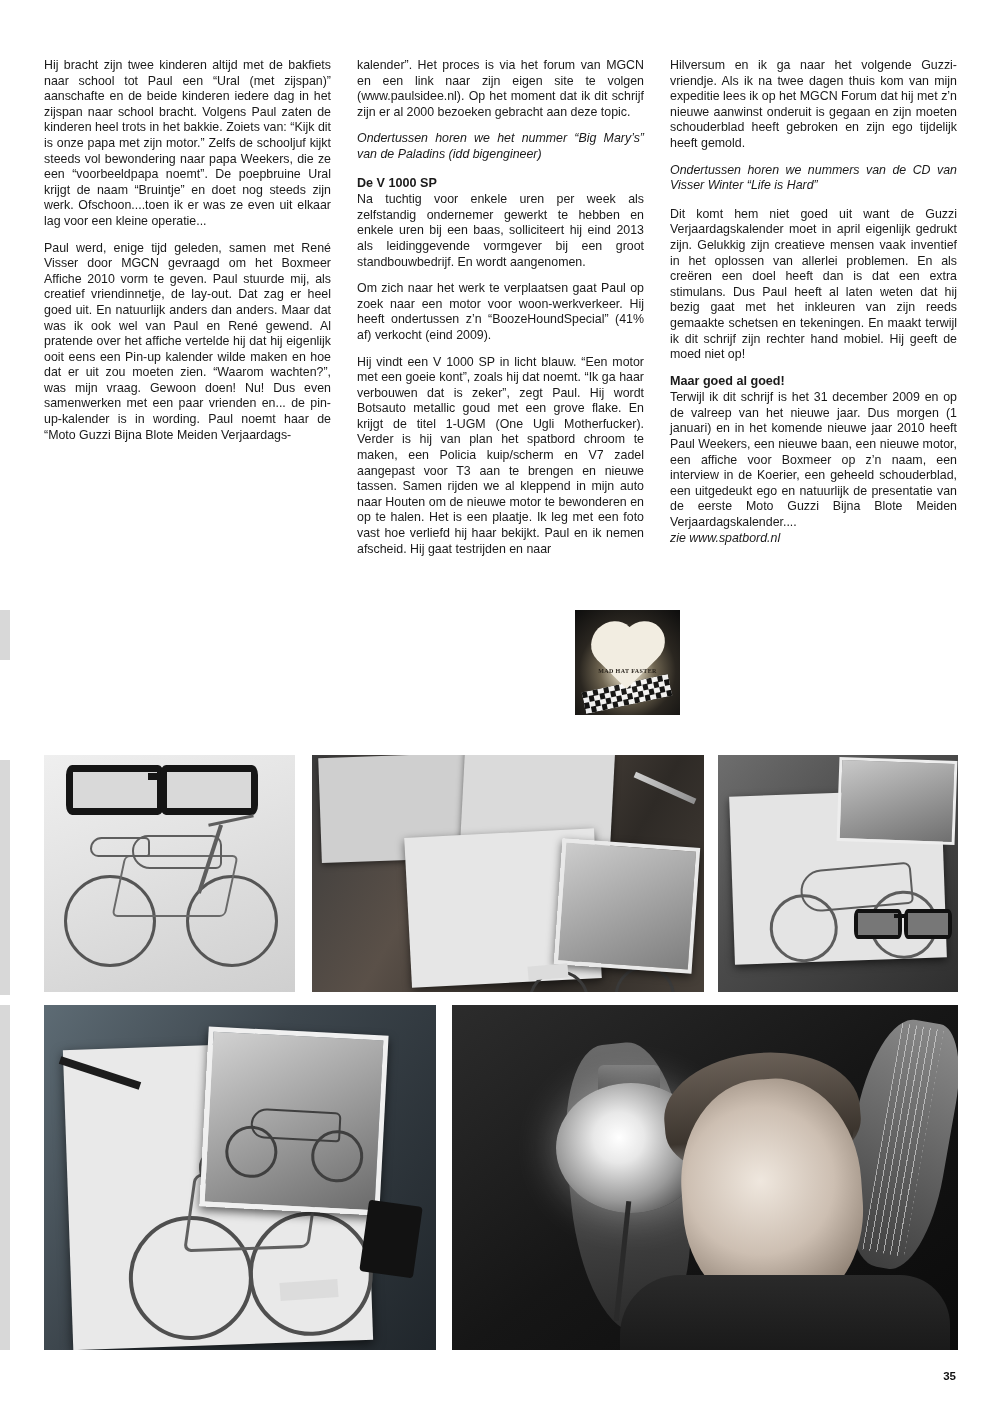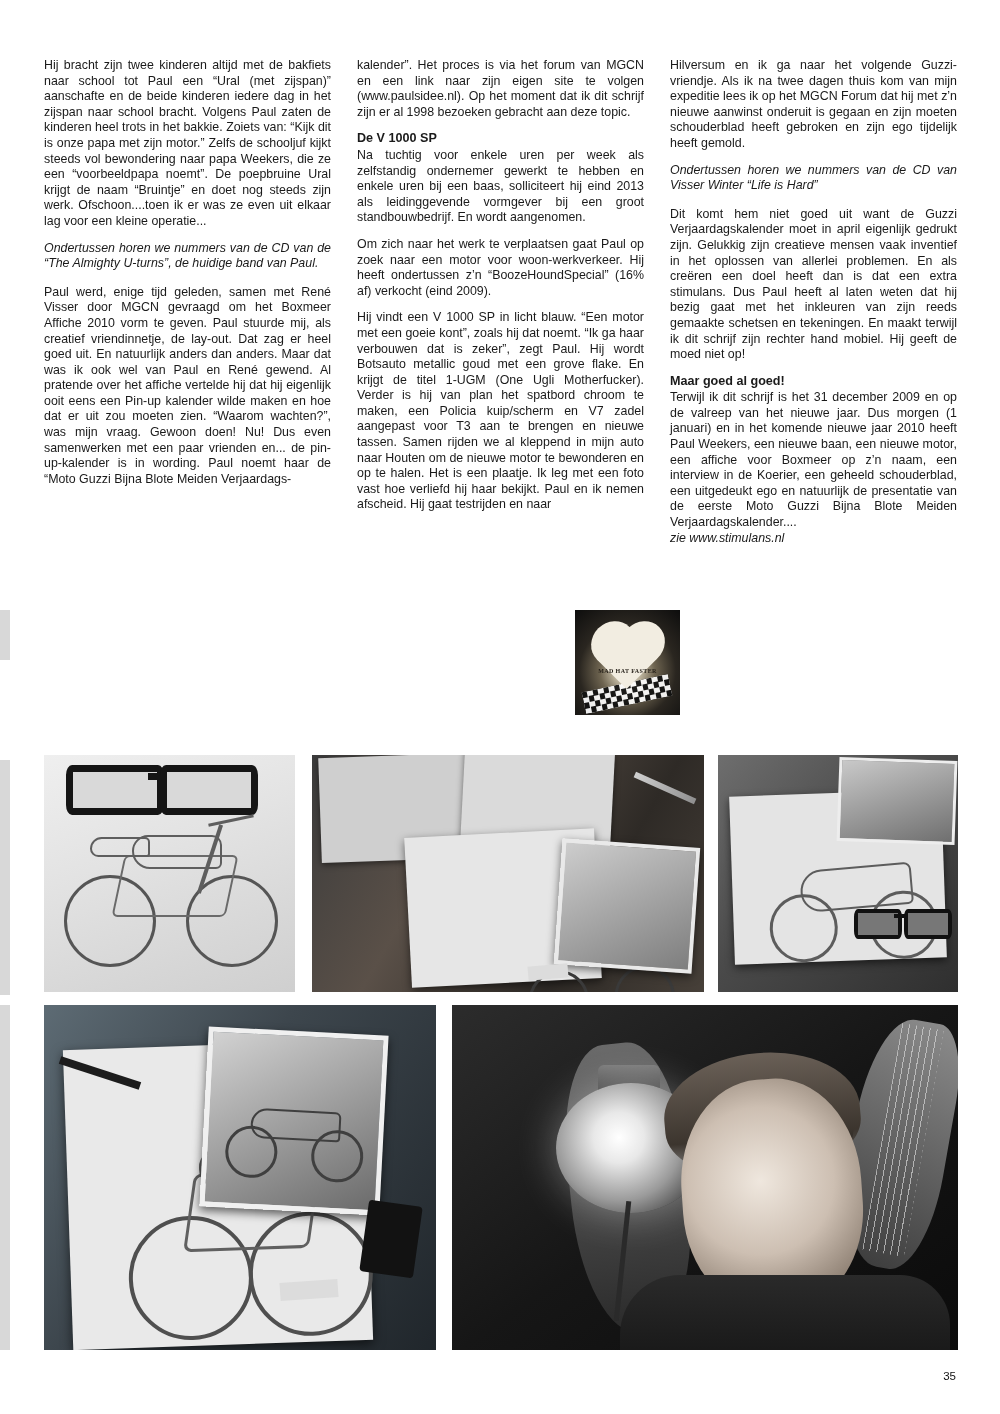--- a/index.html
+++ b/index.html
@@ -360,56 +360,56 @@
     background: linear-gradient(180deg,#2a2a2a,#101010);
     border-radius: 60px 50px 0 0;
   }
 
   
   .folio {
     position: absolute;
     right: 44px;
     top: 1370px;
     font-size: 11.5px;
-    font-weight: normal;
+    font-weight: bold;
     color: #111;
   }
 </style>
 </head>
 <body>
 
 <div class="page">
 
   <div class="edge-mark m1"></div>
   <div class="edge-mark m2"></div>
   <div class="edge-mark m3"></div>
 
   <div class="columns">
 
     <div class="col">
       <p>Hij bracht zijn twee kinderen altijd met de bakfiets naar school tot Paul een “Ural (met zijspan)” aanschafte en de beide kinderen iedere dag in het zijspan naar school bracht. Volgens Paul zaten de kinderen heel trots in het bakkie. Zoiets van: “Kijk dit is onze papa met zijn motor.” Zelfs de schooljuf kijkt steeds vol bewondering naar papa Weekers, die ze een “voorbeeldpapa noemt”. De poepbruine Ural krijgt de naam “Bruintje” en doet nog steeds zijn werk. Ofschoon....toen ik er was ze even uit elkaar lag voor een kleine operatie...</p>
-      <p class="italic">Ondertussen horen we nummers van de CD van de “The Almighty U-turns”, de huidige band van Paul.</p>
       <p>Paul werd, enige tijd geleden, samen met René Visser door MGCN gevraagd om het Boxmeer Affiche 2010 vorm te geven. Paul stuurde mij, als creatief vriendinnetje, de lay-out. Dat zag er heel goed uit. En natuurlijk anders dan anders. Maar dat was ik ook wel van Paul en René gewend. Al pratende over het affiche vertelde hij dat hij eigenlijk ooit eens een Pin-up kalender wilde maken en hoe dat er uit zou moeten zien. “Waarom wachten?”, was mijn vraag. Gewoon doen! Nu! Dus even samenwerken met een paar vrienden en... de pin-up-kalender is in wording. Paul noemt haar de “Moto Guzzi Bijna Blote Meiden Verjaardags-</p>
     </div>
 
     <div class="col">
-      <p>kalender”. Het proces is via het forum van MGCN en een link naar zijn eigen site te volgen (www.paulsidee.nl). Op het moment dat ik dit schrijf zijn er al 1998 bezoeken gebracht aan deze topic.</p>
+      <p>kalender”. Het proces is via het forum van MGCN en een link naar zijn eigen site te volgen (www.paulsidee.nl). Op het moment dat ik dit schrijf zijn er al 2000 bezoeken gebracht aan deze topic.</p>
+      <p class="italic">Ondertussen horen we het nummer “Big Mary’s” van de Paladins (idd bigengineer)</p>
       <h3 class="tight">De V 1000 SP</h3>
       <p>Na tuchtig voor enkele uren per week als zelfstandig ondernemer gewerkt te hebben en enkele uren bij een baas, solliciteert hij eind 2013 als leidinggevende vormgever bij een groot standbouwbedrijf. En wordt aangenomen.</p>
-      <p>Om zich naar het werk te verplaatsen gaat Paul op zoek naar een motor voor woon-werkverkeer. Hij heeft ondertussen z’n “BoozeHoundSpecial” (16% af) verkocht (eind 2009).</p>
+      <p>Om zich naar het werk te verplaatsen gaat Paul op zoek naar een motor voor woon-werkverkeer. Hij heeft ondertussen z’n “BoozeHoundSpecial” (41% af) verkocht (eind 2009).</p>
       <p>Hij vindt een V 1000 SP in licht blauw. “Een motor met een goeie kont”, zoals hij dat noemt. “Ik ga haar verbouwen dat is zeker”, zegt Paul. Hij wordt Botsauto metallic goud met een grove flake. En krijgt de titel 1-UGM (One Ugli Motherfucker). Verder is hij van plan het spatbord chroom te maken, een Policia kuip/scherm en V7 zadel aangepast voor T3 aan te brengen en nieuwe tassen. Samen rijden we al kleppend in mijn auto naar Houten om de nieuwe motor te bewonderen en op te halen. Het is een plaatje. Ik leg met een foto vast hoe verliefd hij haar bekijkt. Paul en ik nemen afscheid. Hij gaat testrijden en naar</p>
     </div>
 
     <div class="col">
       <p>Hilversum en ik ga naar het volgende Guzzi-vriendje. Als ik na twee dagen thuis kom van mijn expeditie lees ik op het MGCN Forum dat hij met z’n nieuwe aanwinst onderuit is gegaan en zijn moeten schouderblad heeft gebroken en zijn ego tijdelijk heeft gemold.</p>
       <p class="italic">Ondertussen horen we nummers van de CD van Visser Winter “Life is Hard”</p>
       <p>Dit komt hem niet goed uit want de Guzzi Verjaardagskalender moet in april eigenlijk gedrukt zijn. Gelukkig zijn creatieve mensen vaak inventief in het oplossen van allerlei problemen. En als creëren een doel heeft dan is dat een extra stimulans. Dus Paul heeft al laten weten dat hij bezig gaat met het inkleuren van zijn reeds gemaakte schetsen en tekeningen. En maakt terwijl ik dit schrijf zijn rechter hand mobiel. Hij geeft de moed niet op!</p>
       <h3>Maar goed al goed!</h3>
       <p class="nospace">Terwijl ik dit schrijf is het 31 december 2009 en op de valreep van het nieuwe jaar. Dus morgen (1 januari) en in het komende nieuwe jaar 2010 heeft Paul Weekers, een nieuwe baan, een nieuwe motor, een affiche voor Boxmeer op z’n naam, een interview in de Koerier, een geheeld schouderblad, een uitgedeukt ego en natuurlijk de presentatie van de eerste Moto Guzzi Bijna Blote Meiden Verjaardagskalender....</p>
-      <p class="italic">zie www.stimulans.nl</p>
+      <p class="italic">zie www.spatbord.nl</p>
     </div>
 
   </div>
 
   <div class="logo-box">
     <div class="logo-inner"></div>
     <div class="logo-checker"></div>
     <div class="logo-heart"></div>
     <div class="logo-banner">MAD HAT FASTER</div>
   </div>

